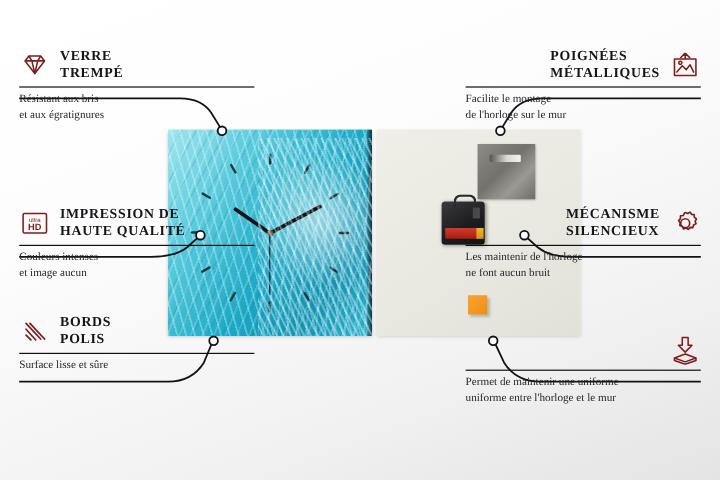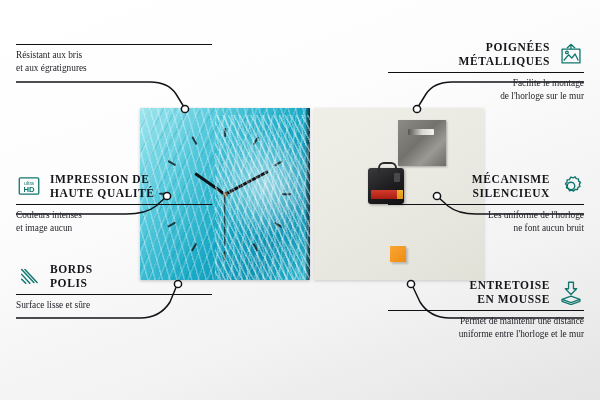--- a/index.html
+++ b/index.html
@@ -78,30 +78,30 @@
     background:linear-gradient(180deg,#f0b429,#d99216);}
   .spacer{
     position:absolute;left:76px;top:138px;width:16px;height:16px;
     background:linear-gradient(140deg,#f9a534,#ef8d12);
     box-shadow:2px 2px 2px rgba(0,0,0,.20);
   }
 
   
   .callout{position:absolute;width:196px;}
   .callout.left{text-align:left;}
-  .callout.right{text-align:right;}
+  .callout.right{}
   .co-head{display:flex;align-items:center;gap:8px;}
   .callout.right .co-head{justify-content:flex-end;}
   .co-title{
     font-weight:bold;font-size:11.5px;letter-spacing:.6px;color:#15161a;
     line-height:1.22;text-transform:uppercase;
   }
   .co-rule{height:1.4px;background:#0f1013;margin:4px 0 4px;width:100%;}
   .co-desc{font-size:9.3px;line-height:1.32;color:#24252a;}
-  .co-icon{width:26px;height:26px;flex:0 0 26px;color:#0f766e;}
+  .co-icon{width:26px;height:26px;flex:0 0 26px;color:#7f1d1d;}
   .co-icon svg{width:100%;height:100%;display:block;}
 
   .c-verre{left:16px;top:40px;}
   .c-impression{left:16px;top:172px;}
   .c-bords{left:16px;top:262px;}
   .c-poignees{left:388px;top:40px;}
   .c-mecanisme{left:388px;top:172px;}
   .c-entretoise{left:388px;top:278px;}
 
   .wires{position:absolute;inset:0;pointer-events:none;}
@@ -159,20 +159,32 @@
       <circle cx="185" cy="109" r="3.6"></circle>
       <circle cx="167" cy="196" r="3.6"></circle>
       <circle cx="178" cy="284" r="3.6"></circle>
       <circle cx="417" cy="109" r="3.6"></circle>
       <circle cx="437" cy="196" r="3.6"></circle>
       <circle cx="411" cy="284" r="3.6"></circle>
     </g>
   </svg>
 
   <div class="callout left c-verre">
+    <div class="co-head">
+      <span class="co-icon">
+        <svg viewBox="0 0 32 32" fill="none" stroke="currentColor" stroke-width="1.6" stroke-linejoin="round">
+          <path d="M6 12 L10 7 H22 L26 12 L16 25 Z"></path>
+          <path d="M6 12 H26 M10 7 L13 12 L16 25 M22 7 L19 12 L16 25"></path>
+        </svg>
+      </span>
+      <span class="co-title">
+        <span>VERRE</span><br>
+        <span>TREMPÉ</span>
+      </span>
+    </div>
     <div class="co-rule"></div>
     <div class="co-desc">
       <span>Résistant aux bris</span><br>
       <span>et aux égratignures</span>
     </div>
   </div>
 
   <div class="callout left c-impression">
     <div class="co-head">
       <span class="co-icon">
@@ -245,39 +257,35 @@
       </span>
       <span class="co-icon">
         <svg viewBox="0 0 32 32" fill="none" stroke="currentColor" stroke-width="1.7" stroke-linejoin="round">
           <path d="M16 5 l2.6 1.1 2.3-1.5 1.6 2.3 2.7 .3 .2 2.8 2.2 1.6-1.4 2.4 .9 2.6-2.5 1.2-.7 2.7-2.8-.2-1.9 2-2.4-1.3-2.6 .9-1.1-2.6-2.6-1 .4-2.8-1.7-2.2 1.9-2 .1-2.8 2.8-.4 1.3-2.4z"></path>
           <circle cx="16" cy="16" r="4.6"></circle>
         </svg>
       </span>
     </div>
     <div class="co-rule"></div>
     <div class="co-desc">
-      <span>Les uniforme de l'horloge</span><br>
+      <span>Les maintenir de l'horloge</span><br>
       <span>ne font aucun bruit</span>
     </div>
   </div>
 
   <div class="callout right c-entretoise">
     <div class="co-head">
-      <span class="co-title">
-        <span>ENTRETOISE</span><br>
-        <span>EN MOUSSE</span>
-      </span>
       <span class="co-icon">
         <svg viewBox="0 0 32 32" fill="none" stroke="currentColor" stroke-width="1.6" stroke-linejoin="round">
           <path d="M13 4 h6 v8 h4 l-7 7 -7 -7 h4 z"></path>
           <path d="M16 21 L5 25 L16 29 L27 25 Z"></path>
           <path d="M5 25 v2.5 L16 31.5 L27 27.5 V25"></path>
         </svg>
       </span>
     </div>
     <div class="co-rule"></div>
     <div class="co-desc">
-      <span>Permet de maintenir une distance</span><br>
+      <span>Permet de maintenir une uniforme</span><br>
       <span>uniforme entre l'horloge et le mur</span>
     </div>
   </div>
 
 </div>
 
 </body></html>

